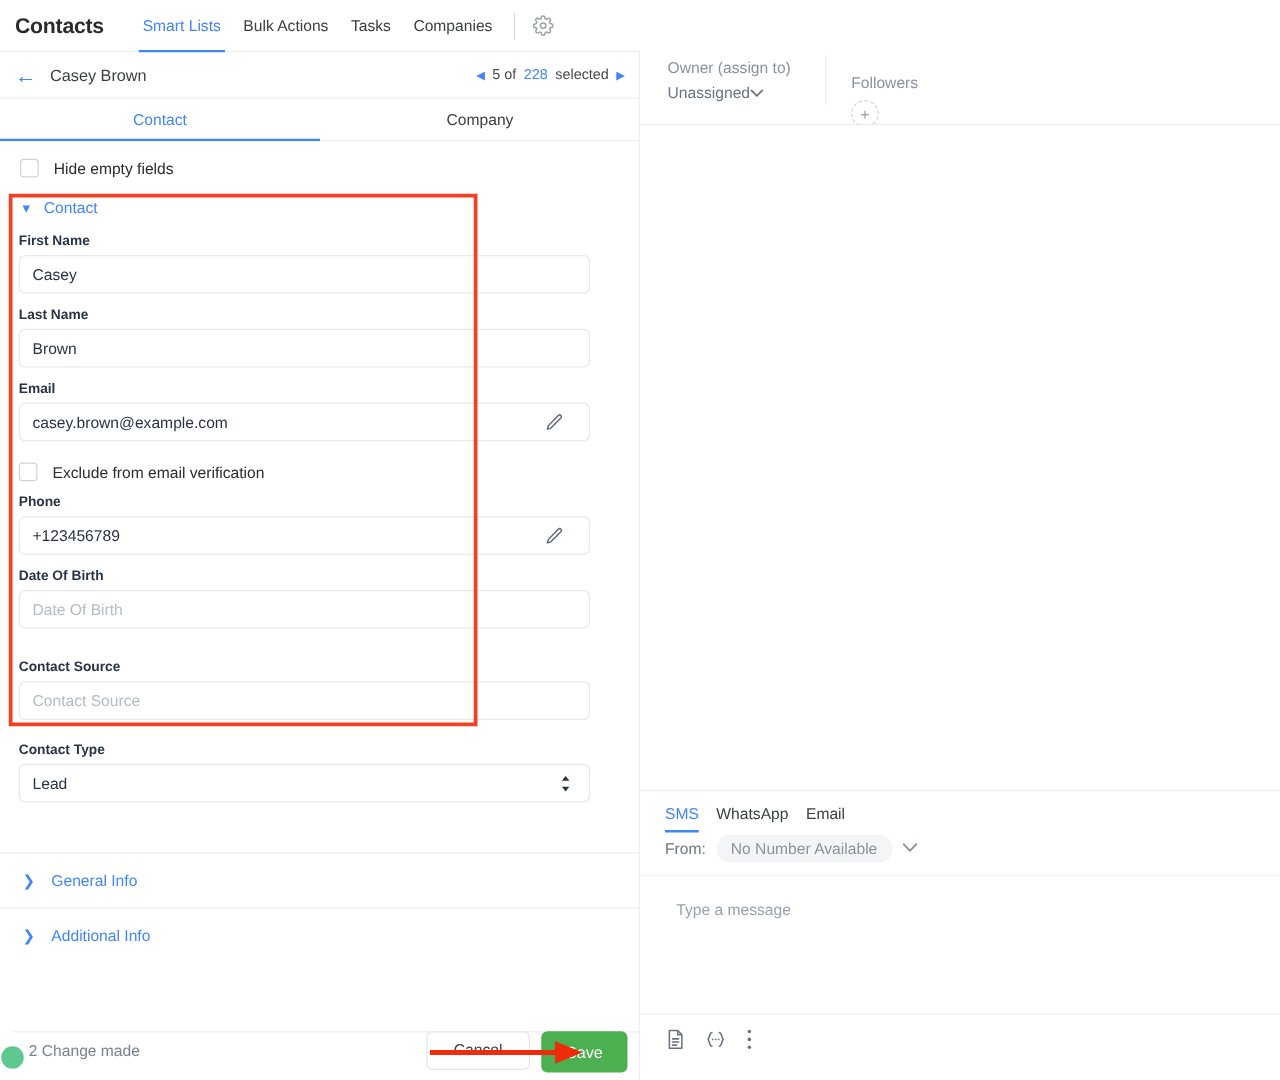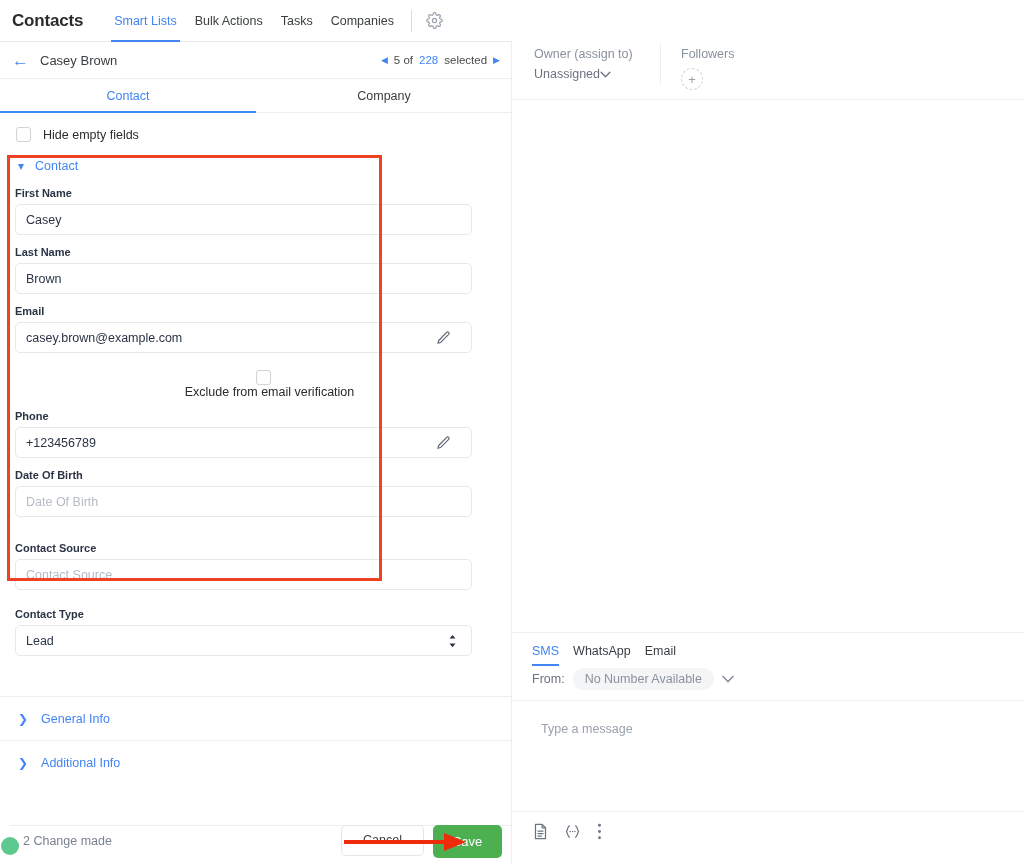--- a/index.html
+++ b/index.html
@@ -100,21 +100,21 @@
   .inputbox .val { font-size: 12.5px; color: #2b3445; }
   .inputbox .ph { font-size: 12.5px; color: #b5bbc4; }
   .edit-icon {
     position: absolute; right: 20px; top: 50%; transform: translateY(-50%);
     cursor: pointer; display: flex;
   }
   .sel-icon {
     position: absolute; right: 14px; top: 50%; transform: translateY(-50%);
     display: flex; flex-direction: column; gap: 1px; color: #2b3445;
   }
-  .excl-row { display: flex; align-items: center; padding: 17px 0 0 15px; flex-direction: column; }
+  .excl-row { display: flex; align-items: flex-end; padding: 17px 0 0 15px; }
   .excl-label { font-size: 12.5px; color: #2b2b2b; margin-left: 12px; }
 
   .hr-sep { height: 1px; background: #eceef0; margin: 15px 0 0 0; }
   .collapsed-row {
     display: flex; align-items: center; gap: 13px; padding: 15px 0 14px 18px;
     cursor: pointer;
   }
   .collapsed-row .chev { color: #4285f4; font-size: 12px; line-height: 1; }
   .collapsed-row .stitle { color: #4285f4; font-size: 12.5px; }
 
@@ -156,21 +156,21 @@
     position: absolute; left: 0; top: 42px; width: 512px; height: 58px;
     display: flex; align-items: flex-start; border-bottom: 1px solid #eceef0;
   }
   .owner-col { padding: 5px 0 0 22px; width: 148px; }
   .owner-label { font-size: 12.5px; color: #8a929d; }
   .owner-val {
     font-size: 12.5px; color: #6b7380; margin-top: 6px;
     display: flex; align-items: center; gap: 0; cursor: pointer;
   }
   .col-divider { width: 1px; height: 40px; background: #eceef0; margin-top: 2px; }
-  .followers-col { padding: 5px 0 0 20px; }
+  .followers-col { padding: 5px 0 0 20px; margin-top: 12px; }
   .followers-label { font-size: 12.5px; color: #8a929d; }
   .add-follower {
     margin-top: 7px; width: 22px; height: 22px; border-radius: 50%;
     border: 1px dashed #cfd4da; color: #9aa1ab; font-size: 13px;
     display: flex; align-items: center; justify-content: center; cursor: pointer;
   }
   .rp-blank { position: absolute; left: 0; top: 100px; width: 512px; height: 532px; background: #fff; }
 
   .composer { position: absolute; left: 0; top: 632px; width: 512px; height: 232px; border-top: 1px solid #eceef0; }
   .ch-tabs { display: flex; align-items: center; gap: 14px; padding: 10px 0 0 20px; height: 33px; }

